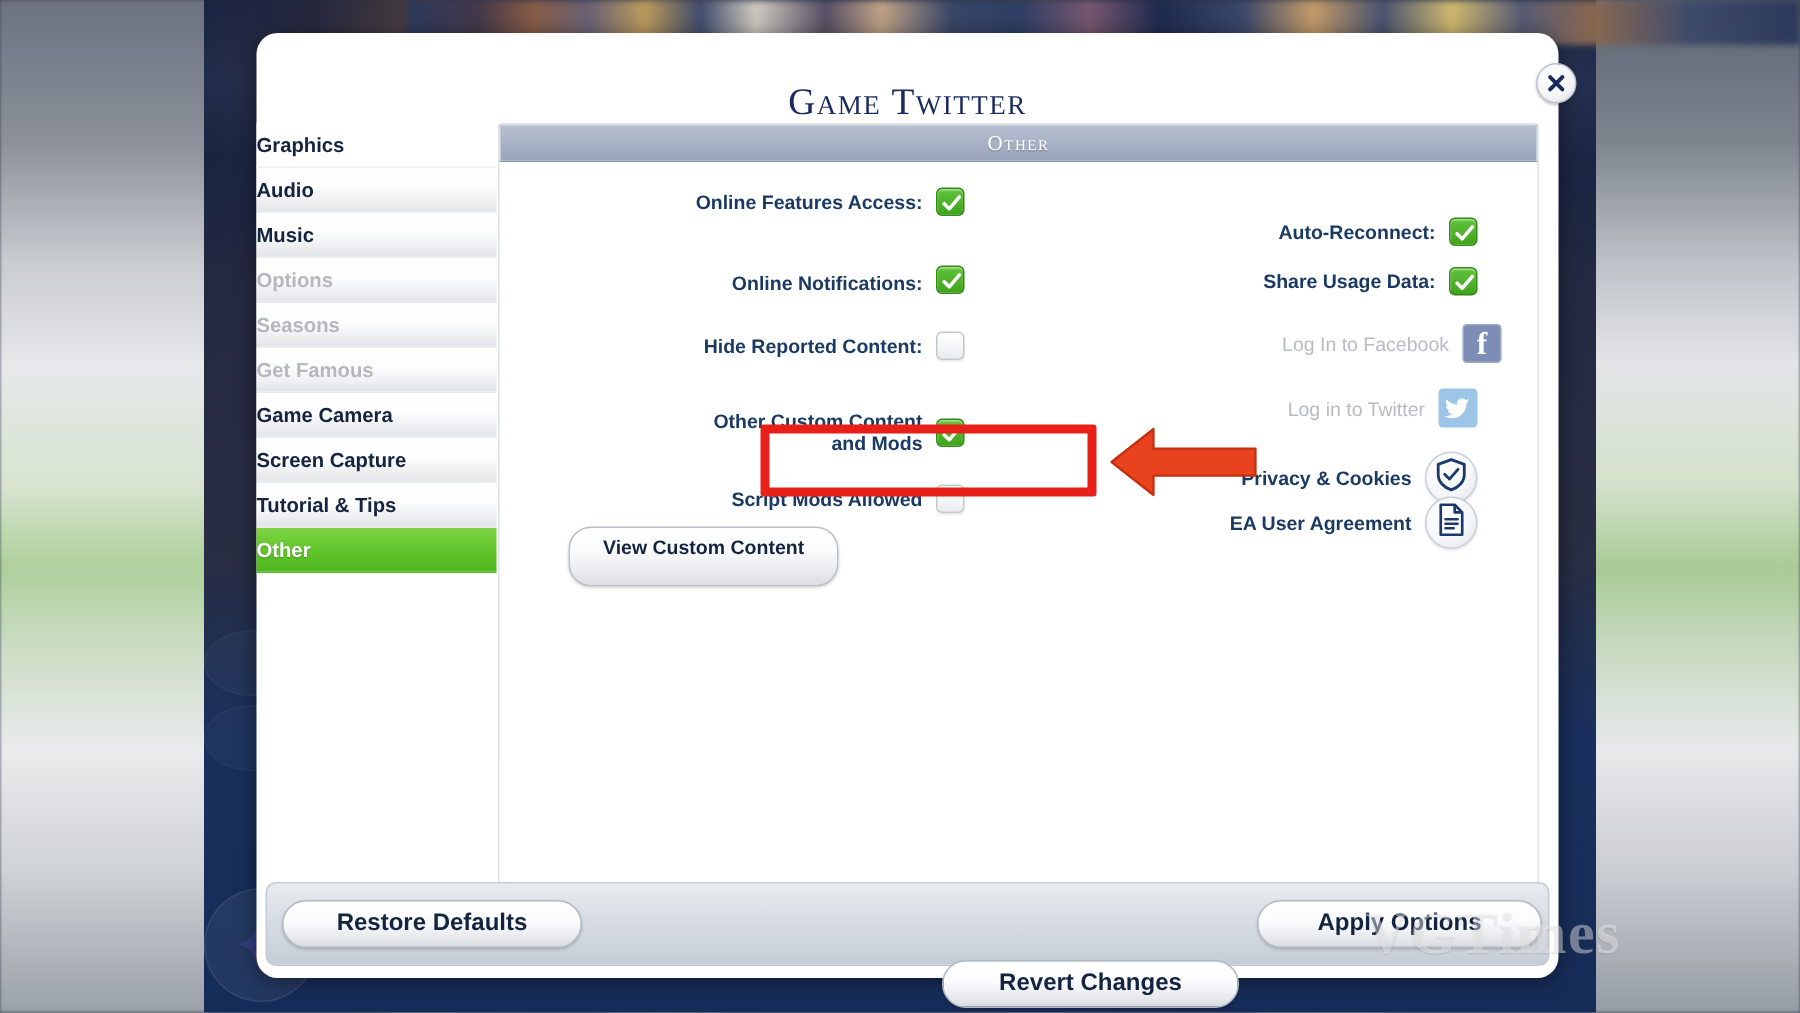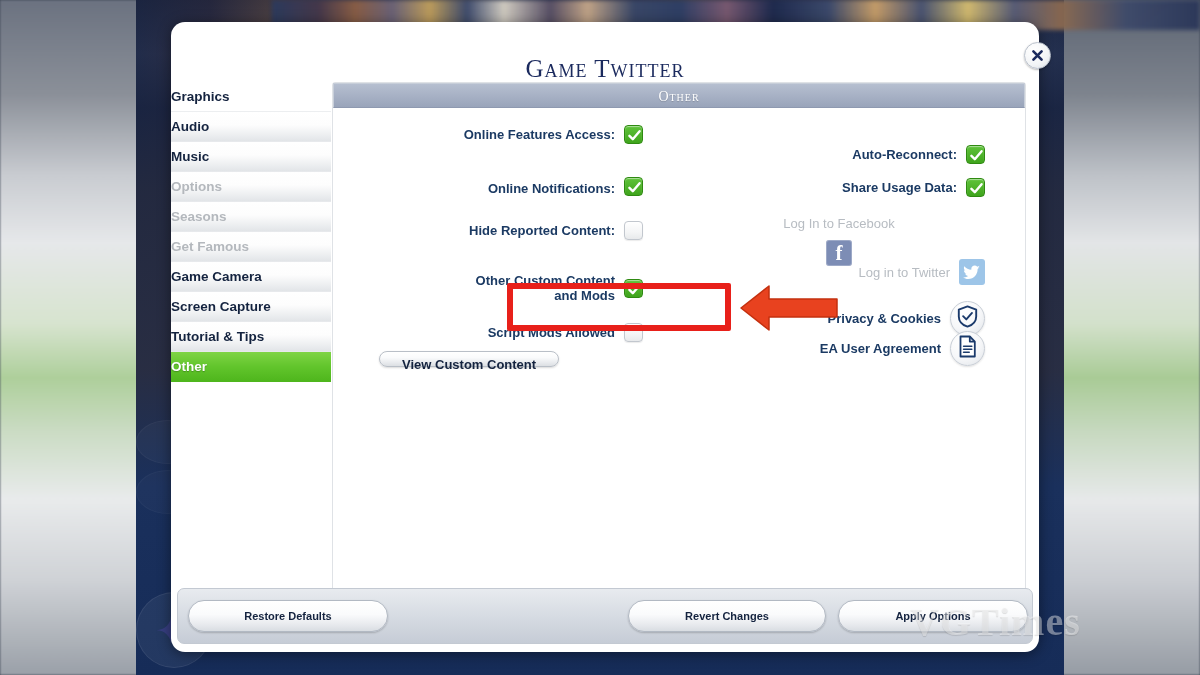--- a/index.html
+++ b/index.html
@@ -173,46 +173,46 @@
              color:#ffffff; font-size:17px; }
   .round-icon {
     width: 35px; height: 35px; flex: 0 0 35px; border-radius: 50%;
     background: radial-gradient(circle at 36% 28%, #ffffff 0%, #f6f7f9 55%, #dfe3e8 100%);
     border: 1px solid #c8ced6; display: flex; align-items: center; justify-content: center;
     box-shadow: 0 1px 2px rgba(0,0,0,0.12); cursor: pointer;
   }
 
   
   .pill-btn {
-    display: inline-block; height: 16px; line-height: 26px;
+    display: inline-block; height: 40px; line-height: 26px;
     padding: 0 22px; border-radius: 15px;
     background: linear-gradient(180deg, #ffffff 0%, #fafbfc 40%, #e9ebee 75%, #dcdfe3 100%);
     border: 1px solid #b9bfc7;
     font-size: 13px; font-weight: bold; color: #14233f;
     text-align: center; cursor: pointer;
     box-shadow: 0 1px 2px rgba(0,0,0,0.15), inset 0 1px 0 rgba(255,255,255,0.9);
   }
 
   
   #footer {
     position: absolute; left: 6px; bottom: 8px; width: 856px; height: 56px;
     background: linear-gradient(180deg, #e8ebef 0%, #d7dce3 48%, #c6ccd6 100%);
     border: 1px solid #c3c9d2; border-radius: 7px;
   }
   .footer-btn {
     position: absolute; top: 11px; height: 32px; line-height: 30px;
     border-radius: 17px;
     background: linear-gradient(180deg, #ffffff 0%, #fafbfc 45%, #e8eaee 78%, #d9dde2 100%);
     border: 1px solid #b2b9c3;
-    font-size: 11px; font-weight: bold; color: #14233f; text-align: center;
+    font-size: 16px; font-weight: bold; color: #14233f; text-align: center;
     cursor: pointer;
     box-shadow: 0 1px 2px rgba(0,0,0,0.2), inset 0 1px 0 rgba(255,255,255,0.95);
   }
   #btn-restore-defaults { left: 10px;  width: 200px; }
-  #btn-revert-changes   { left: 450px; width: 198px; }
+  #btn-revert-changes   { left: 450px; width: 198px; margin-top: 40px; }
   #btn-apply-changes    { left: 660px; width: 190px; }
 
   
   #highlight-box {
     position: absolute; left: 336px; top: 261px;
     width: 224px; height: 48px;
     border: 6px solid #e8201a; border-radius: 2px;
     pointer-events: none;
   }
   #annotation-arrow {
@@ -366,21 +366,21 @@
           <div class="opt-label">Share Usage Data:</div>
           <div class="checkbox on">
             <span>
               <svg width="15" height="15" viewBox="0 0 15 15">
                 <path d="M2.4 7.8 L5.8 11.2 L12.6 3.2" stroke="#ffffff" stroke-width="2.4" fill="none" stroke-linecap="round" stroke-linejoin="round"></path>
               </svg>
             </span>
           </div>
         </div>
 
-        <div class="opt-row" style="left:4px; top:91px; width:300px;flex-direction:column;">
+        <div class="opt-row" style="left:16px; top:91px; width:300px;">
           <div class="opt-label disabled">Log In to Facebook</div>
           <div class="sq-icon fb-icon">f</div>
         </div>
 
         <div class="opt-row" style="left:0; top:134px; width:300px;">
           <div class="opt-label disabled">Log in to Twitter</div>
           <div class="sq-icon tw-icon">
             <svg width="18" height="15" viewBox="0 0 18 15">
               <path d="M17 2.1c-.6.3-1.3.5-2 .6.7-.4 1.2-1.1 1.5-1.9-.7.4-1.4.7-2.2.9C13.6 1 12.7.6 11.7.6c-1.9 0-3.4 1.5-3.4 3.4 0 .3 0 .5.1.8C5.6 4.6 3.1 3.3 1.4 1.2c-.3.5-.5 1.1-.5 1.7 0 1.2.6 2.2 1.5 2.8-.6 0-1.1-.2-1.5-.4 0 1.6 1.2 3 2.7 3.3-.3.1-.6.1-.9.1-.2 0-.4 0-.6-.1.4 1.3 1.7 2.3 3.1 2.4-1.2.9-2.6 1.4-4.2 1.4H0c1.5.9 3.2 1.5 5.1 1.5 6.1 0 9.5-5.1 9.5-9.5v-.4c.6-.5 1.2-1.1 1.7-1.8z" fill="#ffffff"></path>
             </svg>

